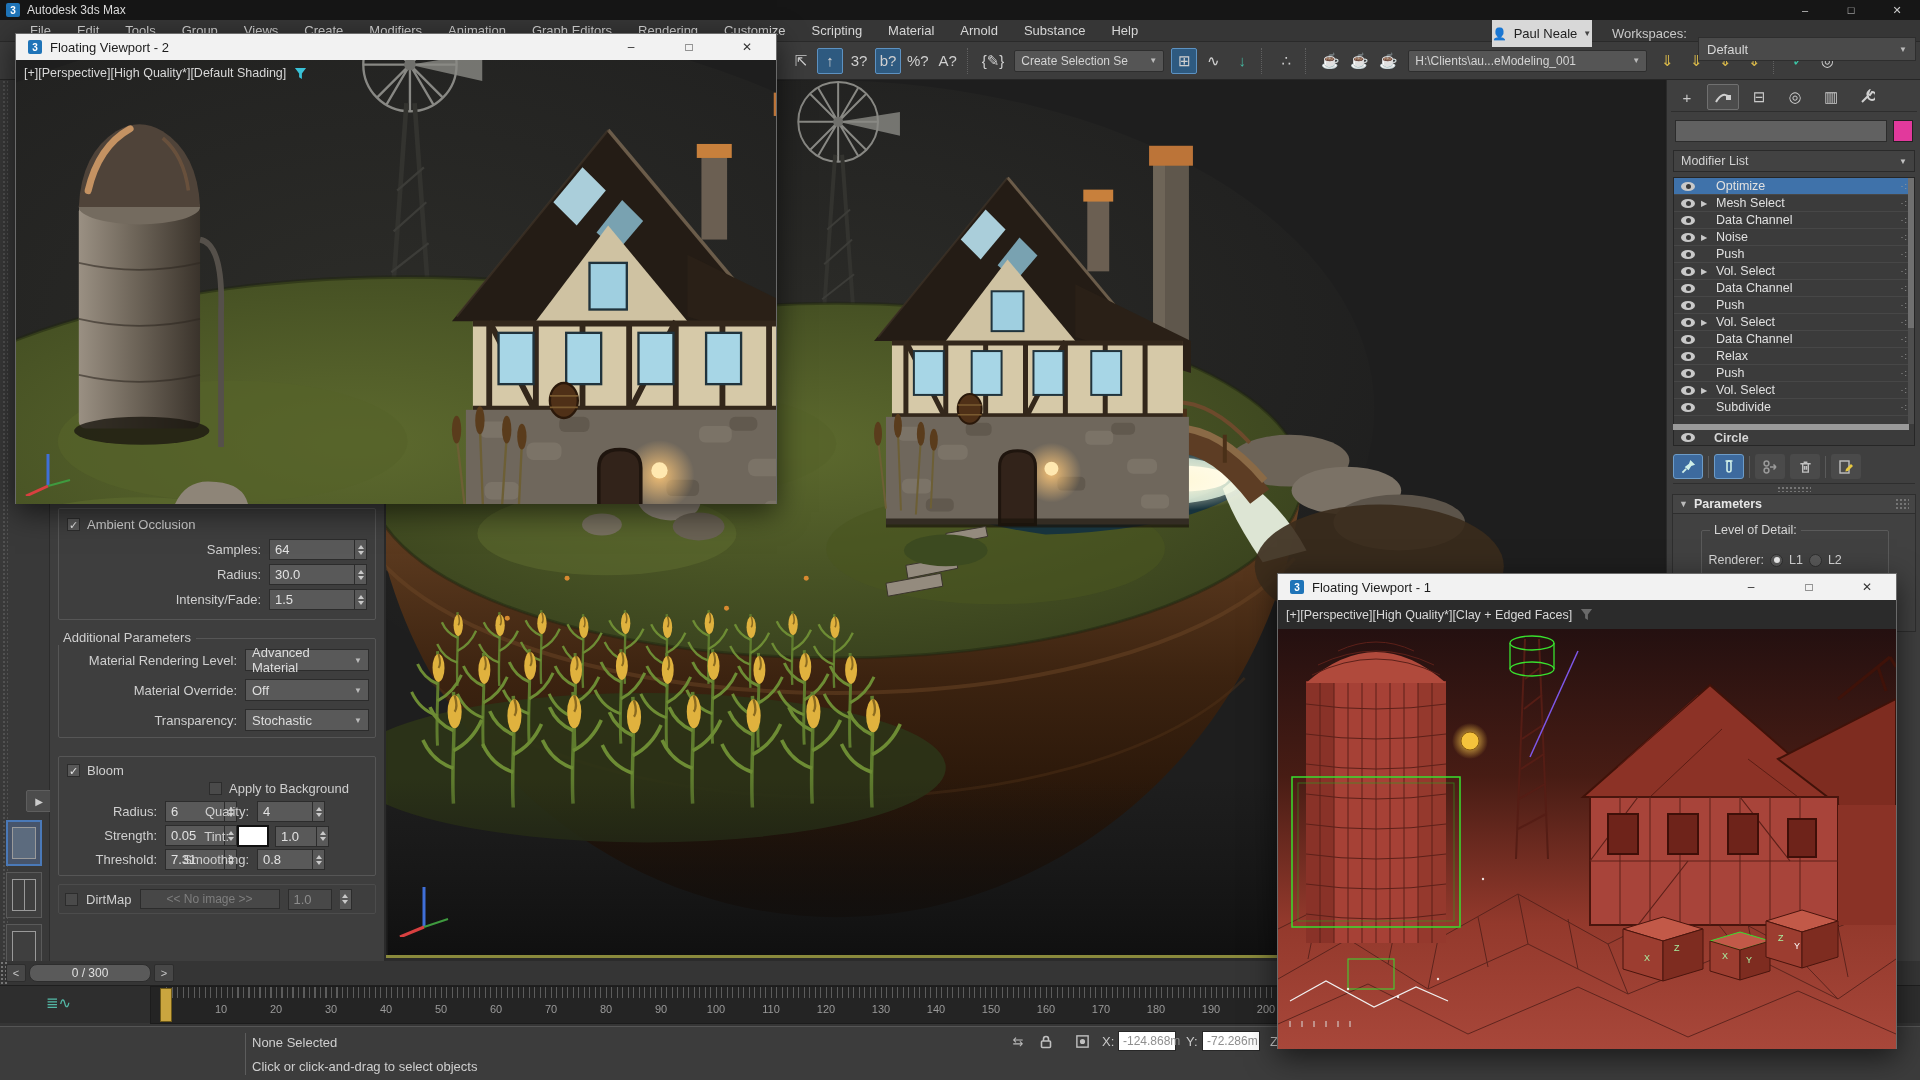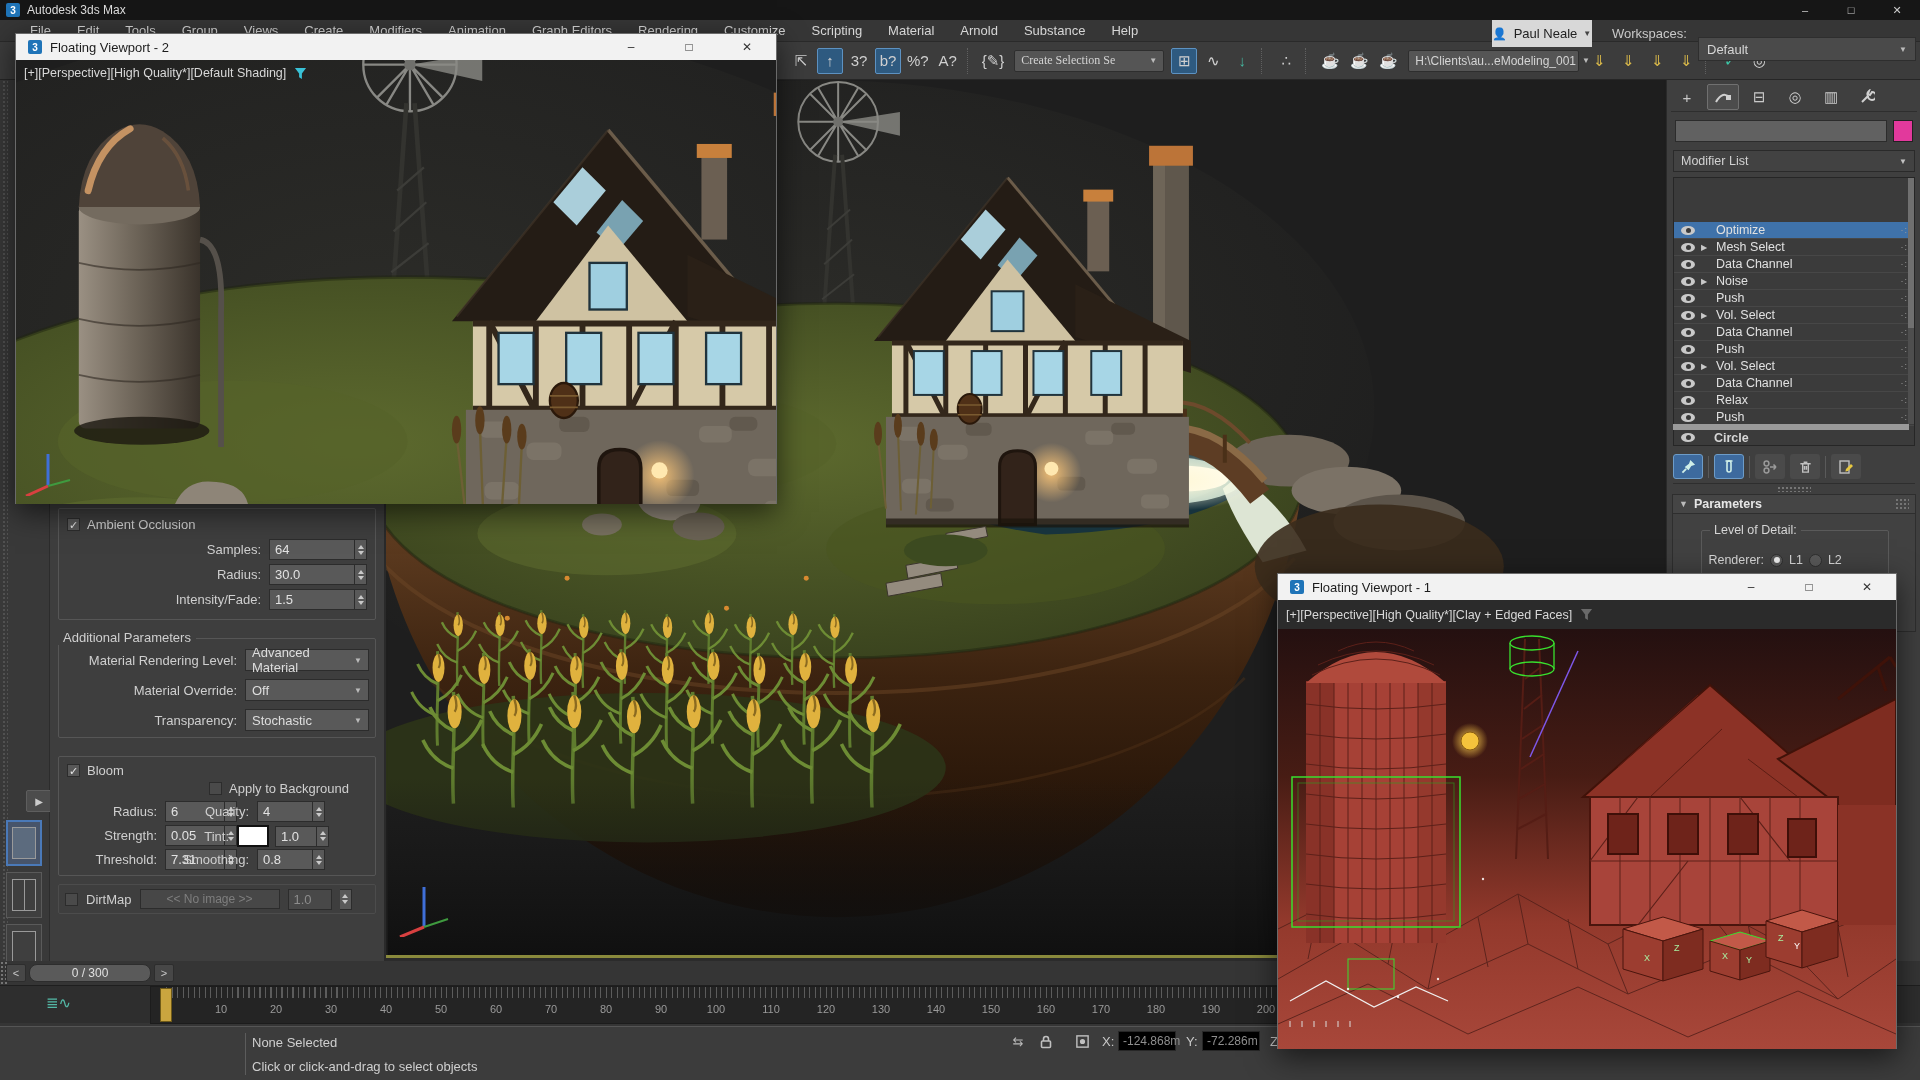--- a/index.html
+++ b/index.html
@@ -94,21 +94,21 @@
   .cp-name { position:absolute; left:8px; top:40px; width:212px; height:22px; background:#616161;
     border:1px solid #2c2c2c; }
   .cp-color { position:absolute; left:226px; top:40px; width:20px; height:22px; border:1px solid #222; }
   .cp-modlist { position:absolute; left:6px; top:70px; width:242px; height:22px; background:#424242;
     border:1px solid #2a2a2a; display:flex; align-items:center; padding:0 7px; color:#d2d2d2; }
   .cp-modlist .caret{ margin-left:auto; color:#c2c2c2; }
   .stack { position:absolute; left:6px; top:97px; width:242px; height:262px; background:#3b3b3b;
     border:1px solid #262626; overflow:hidden; }
   .stk-row { height:17px; display:flex; align-items:center; border-bottom:1px solid #474747;
     background:#3b3b3b; color:#e0e0e0; font-size:12.5px; }
-  .stk-row.sel { background:#3f72aa;margin-top:44px; }
+  .stk-row.sel { background:#3f72aa; }
   .eye { width:14px; height:9px; border-radius:50%; background:#c9c9c9; position:relative;
     margin:0 6px 0 7px; flex:none; }
   .eye::after{ content:""; position:absolute; left:4.5px; top:2px; width:5px; height:5px;
     border-radius:50%; background:#3a3a3a; }
   .exp { width:13px; font-size:8px; color:#c9c9c9; flex:none; }
   .stk-row .lbl{ padding-left:2px; }
   .stk-row .dots{ margin-left:auto; padding-right:6px; color:#9a9a9a; font-size: 9px; letter-spacing:1px;}
   .stk-grip { position:absolute; left:6px; top:344px; width:236px; height:6px; background:#9a9a9a; }
   .stk-base { position:absolute; left:6px; top:350px; width:242px; height:16px; background:#3b3b3b;
     border:1px solid #262626; border-top:none; display:flex; align-items:center; font-weight:bold; }
@@ -164,21 +164,21 @@
   .statusbar { left:0; top:1026px; width:1920px; height:54px; background:#3c3c3c;
     border-top:1px solid #555; color:#cfcfcf; font-size:13px; }
   .listener { position:absolute; left:4px; top:3px; width:236px; }
   .lst-row { height:23px; border:1px solid #8f8f8f; }
   .lst-pink { background:#e3c8d0; }
   .lst-white { background:#fafafa; color:#8a8a8a; font-family:"DejaVu Sans Mono", monospace;
     font-size:13px; display:flex; align-items:center; padding-left:5px; border-top:none; }
   .sb-text1 { position:absolute; left:252px; top:8px; }
   .sb-text2 { position:absolute; left:252px; top:32px; }
   .sb-ic { position:absolute; width:20px; height:20px; display:flex; align-items:center; justify-content:center; }
-  .coordfield { position:absolute; top:4px; width:58px; height:20px; background:#000000;
+  .coordfield { position:absolute; top:4px; width:58px; height:20px; background:#ffffff;
     border:1px solid #272727; color:#8f8f8f; font-size:12px; display:flex; align-items:center; padding:0 4px; }
   .coordlabel { position:absolute; top:7px; color:#c9c9c9; font-size:13px; }
   .sb-sep { position:absolute; width:1px; height:22px; background:#5c5c5c; }
   svg text { font-family:"Liberation Sans", sans-serif; }
 </style>
 </head>
 <body>
 
 <svg width="0" height="0" style="position:absolute" aria-hidden="true">
 <defs>
@@ -425,34 +425,34 @@
   <div class="abs grip" style="left:0;top:46px;width:8px;height:30px;"></div>
   <div id="tb-icons">
       <span class="tb-ic">⇱</span>
       <span class="tb-ic hl">↑</span>
       <span class="tb-ic">3?</span>
       <span class="tb-ic hl">b?</span>
       <span class="tb-ic">%?</span>
       <span class="tb-ic">A?</span>
       <span class="tb-sep"></span>
       <span class="tb-ic">{✎}</span>
-      <div class="tb-dd" style="width: 150px; font-family: Liberation Serif, serif;">
+      <div class="tb-dd" style="width: 150px;">
         <span class="tb-dd-t">Create Selection Se</span>
         <span class="caret">▼</span>
       </div>
       <span class="tb-ic hl">⊞</span>
       <span class="tb-ic">∿</span>
       <span class="tb-ic" style="color: rgb(69, 184, 160);">↓</span>
       <span class="tb-sep"></span>
       <span class="tb-ic">∴</span>
       <span class="tb-sep"></span>
       <span class="tb-ic" style="color: rgb(216, 184, 74);">☕</span>
       <span class="tb-ic" style="color: rgb(126, 207, 192);">☕</span>
       <span class="tb-ic" style="color: rgb(126, 207, 192);">☕</span>
-      <div class="tb-dd" style="width: 171px;">
+      <div class="tb-dd" style="width: 239px;">
         <span class="tb-dd-t">H:\Clients\au...eModeling_001</span>
         <span class="caret">▼</span>
       </div>
       <span class="tb-ic" style="color: rgb(216, 184, 74);">⇓</span>
       <span class="tb-ic" style="color: rgb(216, 184, 74);">⇓</span>
       <span class="tb-ic" style="color: rgb(216, 184, 74);">⇓</span>
       <span class="tb-ic" style="color: rgb(216, 184, 74);">⇓</span>
       <span class="tb-sep"></span>
       <span class="tb-ic" style="color: rgb(60, 200, 168);">✓</span>
       <span class="tb-ic">◎</span>

